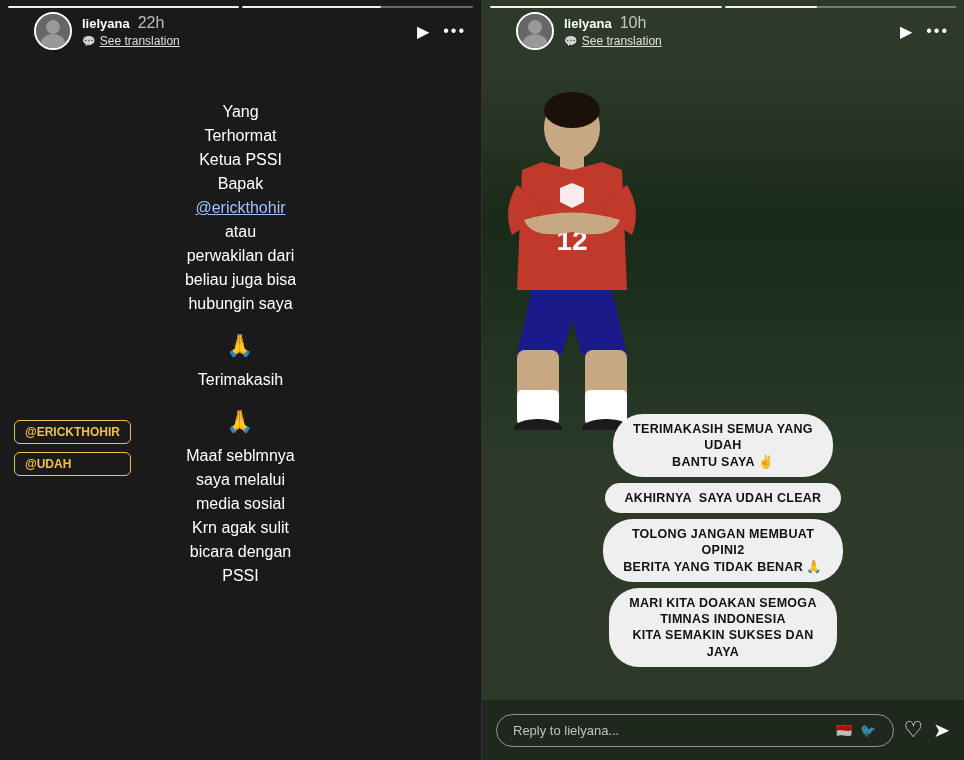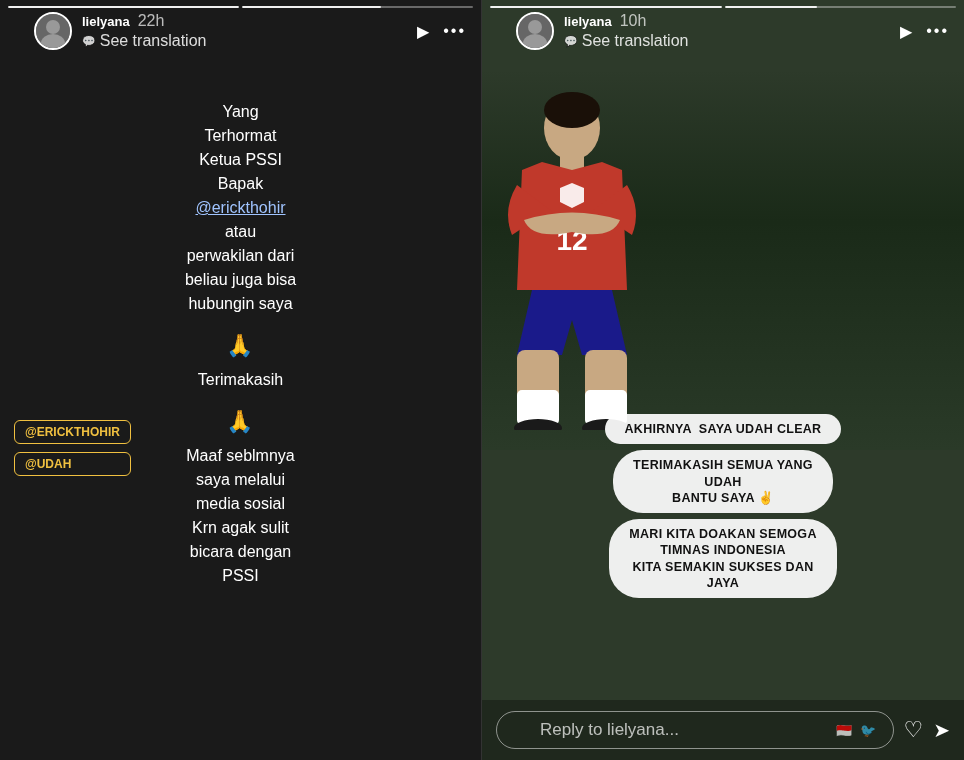--- a/index.html
+++ b/index.html
@@ -113,21 +113,22 @@
       margin-top: 2px;
     }
 
     .translation-icon {
       color: rgba(255,255,255,0.8);
       font-size: 11px;
     }
 
     .see-translation {
       color: rgba(255,255,255,0.85);
-      font-size: 16px;
+      font-size: 12px;
+      text-decoration: underline;
       cursor: pointer;
     }
 
     .header-actions {
       display: flex;
       align-items: center;
       gap: 14px;
     }
 
     .play-btn {
@@ -427,28 +428,29 @@
       <rect x="35" y="300" width="42" height="35" rx="5" fill="#fff"></rect>
       <rect x="103" y="300" width="42" height="35" rx="5" fill="#fff"></rect>
       <ellipse cx="56" cy="338" rx="24" ry="9" fill="#1a1a1a"></ellipse>
       <ellipse cx="124" cy="338" rx="24" ry="9" fill="#1a1a1a"></ellipse>
 
       <path d="M78 98 L90 93 L102 98 L102 112 L90 118 L78 112 Z" fill="white" opacity="0.9"></path>
     </svg>
   </div>
 
   <div class="right-text-area">
+    <div class="white-pill">TERIMAKASIH SEMUA YANG<br>UDAH<br>BANTU SAYA ✌</div>
     <div class="white-pill">AKHIRNYA &nbsp;SAYA UDAH CLEAR</div>
-    <div class="white-pill">TERIMAKASIH SEMUA YANG<br>UDAH<br>BANTU SAYA ✌</div>
+    <div class="white-pill">TOLONG JANGAN MEMBUAT<br>OPINI2<br>BERITA YANG TIDAK BENAR 🙏</div>
     <div class="white-pill">MARI KITA DOAKAN SEMOGA<br>TIMNAS INDONESIA<br>KITA SEMAKIN SUKSES DAN<br>JAYA</div>
   </div>
 
   <div class="reply-bar">
     <div class="reply-input-area">
-      <span style="color:rgba(255,255,255,0.7);font-size:17px;margin-left:27px;">Reply to lielyana...</span>
+      <span style="color:rgba(255,255,255,0.7);font-size:13px;">Reply to lielyana...</span>
       <span style="margin-left:auto;">🇮🇩</span>
       <span>🐦</span>
     </div>
     <span class="heart-icon">♡</span>
     <span class="send-icon">➤</span>
   </div>
 
 </div>
 
 </body></html>

